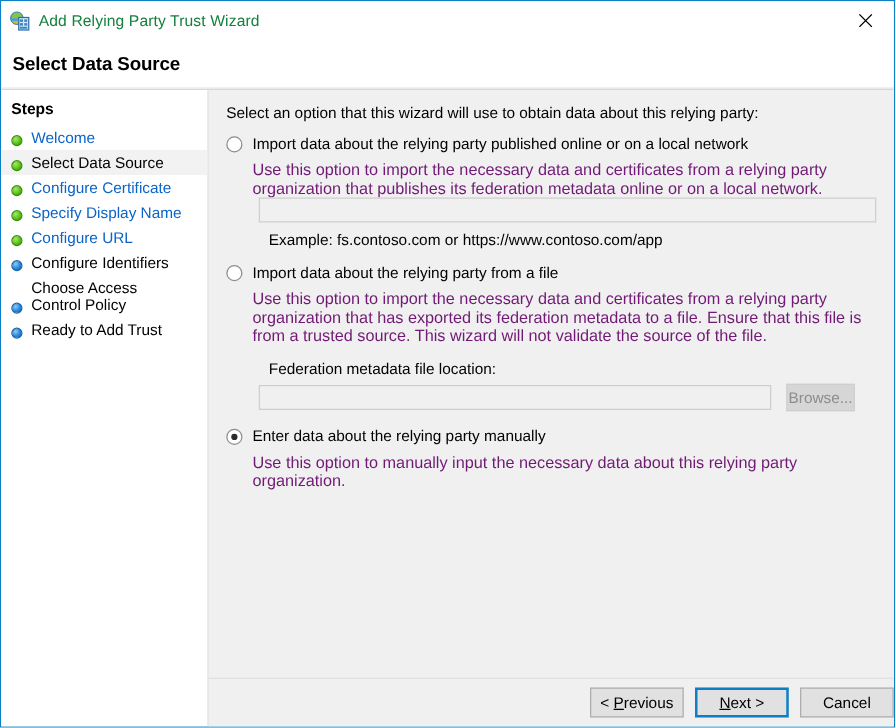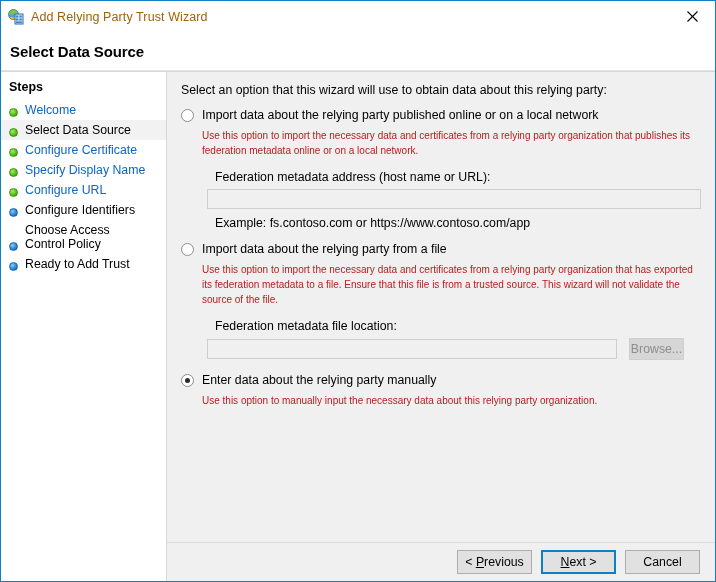--- a/index.html
+++ b/index.html
@@ -36,21 +36,21 @@
   #app-icon {
     width: 16px;
     height: 16px;
     margin-left: 7px;
     margin-right: 7px;
     position: relative;
     flex: 0 0 auto;
   }
   #title-text {
     font-size: 12.5px;
-    color: #a16207;
+    color: #15803d;
     letter-spacing: 0.1px;
     white-space: nowrap;
   }
   #close-btn {
     position: absolute;
     right: 0; top: 0;
     width: 45px;
     height: 30px;
     display: flex;
     align-items: center;
@@ -187,22 +187,22 @@
     margin-top: -2.5px;
     border-radius: 50%;
     background: #2b2b2b;
   }
   .opt-title {
     font-size: 12.3px;
     color: #000000;
     line-height: 15px;
   }
   .opt-desc {
-    font-size: 10px;
-    color: #b91c1c;
+    font-size: 13px;
+    color: #701a75;
     line-height: 15px;
     margin: 5px 0 0 21px;
     max-width: 496px;
   }
   .field-label {
     font-size: 12.3px;
     color: #000000;
     margin: 12px 0 5px 34px;
   }
   .field-row {
@@ -247,21 +247,20 @@
 
   
   #buttonbar {
     height: 39px;
     min-height: 39px;
     background: #f0f0f0;
     border-top: 1px solid #dcdcdc;
     display: flex;
     align-items: center;
     justify-content: flex-end;
-    padding-right: 15px;
     box-sizing: border-box;
   }
   .wbtn {
     width: 75px;
     height: 24px;
     margin-left: 9px;
     border: 1px solid #adadad;
     background: #e1e1e1;
     font-family: "Liberation Sans", sans-serif;
     font-size: 12.3px;
@@ -361,21 +360,20 @@
       <div id="main">
 
         <p class="intro">Select an option that this wizard will use to obtain data about this relying party:</p>
 
         <div class="option">
           <div class="opt-head">
             <span class="radio"></span>
             <span class="opt-title">Import data about the relying party published online or on a local network</span>
           </div>
           <div class="opt-desc">Use this option to import the necessary data and certificates from a relying party organization that publishes its federation metadata online or on a local network.</div>
-          <div class="field-label">Federation metadata address (host name or URL):</div>
           <div class="field-row">
             <input id="fed-address" class="txt" type="text" disabled="" value="" style="">
           </div>
           <div class="example">Example: fs.contoso.com or https://www.contoso.com/app</div>
         </div>
 
         <div class="gap-a"></div>
 
         <div class="option">
           <div class="opt-head">

